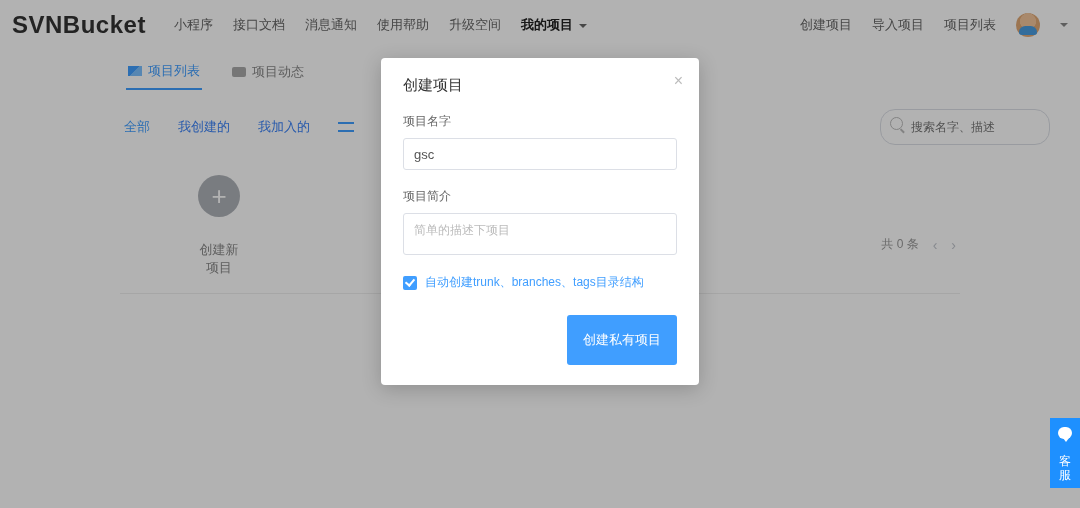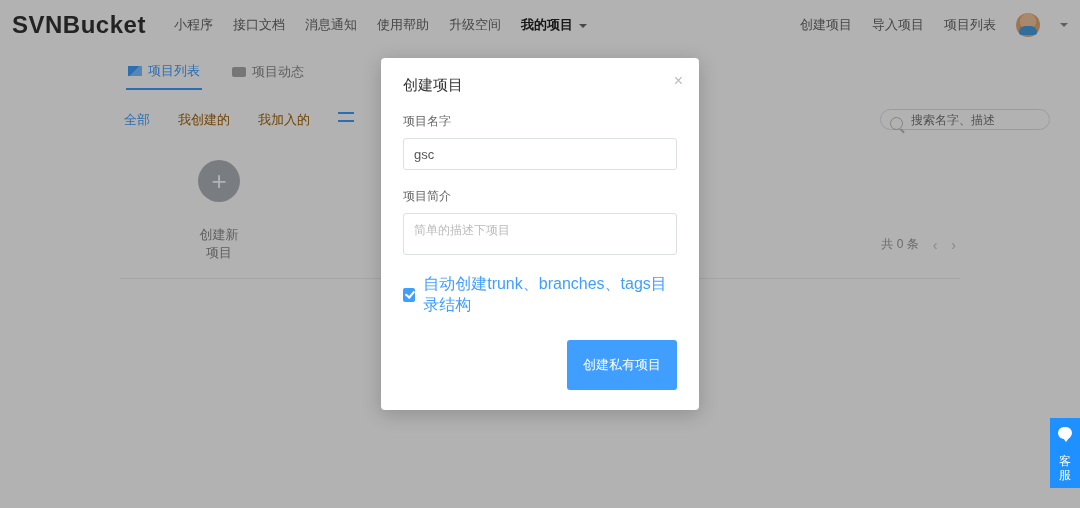--- a/index.html
+++ b/index.html
@@ -15,48 +15,48 @@
   .avatar::after { content:""; position:absolute; bottom:2px; left:3px; right:3px; height:9px; border-radius:9px 9px 4px 4px; background:#4a9de0; }
   .caret2 { display:inline-block; border-top:4px solid #888; border-left:4px solid transparent; border-right:4px solid transparent; }
   .page { padding: 0 120px; }
   .tabs { display: flex; gap: 28px; border-bottom: 1px solid transparent; margin-top: 4px; padding-left: 6px; }
   .tab { display: flex; align-items: center; gap: 6px; padding: 8px 2px; font-size: 13px; color: #888; cursor: pointer; }
   .tab.active { color: #409eff; border-bottom: 2px solid #409eff; }
   .tab .tab-ico { width: 14px; height: 10px; display: inline-block; }
   .ico-cube { background: linear-gradient(135deg,#409eff 50%,#7cc0ff 50%); }
   .ico-card { background: #aaa; border-radius:2px; }
   .filters-row { display: flex; align-items: center; margin-top: 18px; }
-  .filters { display: flex; gap: 28px; padding-left: 4px; }
-  .filter { color: #a16207; font-size: 13px; cursor: pointer; }
+  .filters { display: flex; gap: 28px; align-items: center; padding-left: 4px; }
+  .filter { color: #3b82f6; font-size: 13px; cursor: pointer; }
   .filter.active { color: #409eff; }
   .swap-ico { width: 16px; height: 12px; display: inline-block; position: relative; }
   .swap-ico::before, .swap-ico::after { content:""; position:absolute; left:0; right:0; height:2px; background:#409eff; }
   .swap-ico::before { top:1px; } .swap-ico::after { bottom:1px; }
   .search-wrap { margin-left:auto; position: relative; width: 170px; margin-right: -90px; }
-  .search-wrap input { width: 100%; height: 21px; border: 1px solid #dcdfe6; border-radius: 15px; padding: 0 12px 0 30px; font-size: 12px; color: #666; outline: none; }
+  .search-wrap input { width: 100%; height: 36px; border: 1px solid #dcdfe6; border-radius: 15px; padding: 0 12px 0 30px; font-size: 12px; color: #666; outline: none; }
   .search-wrap .sico { position:absolute; left:10px; top:8px; width:13px; height:13px; border:1.5px solid #bbb; border-radius:50%; }
   .search-wrap .sico::after { content:""; position:absolute; width:5px; height:1.5px; background:#bbb; bottom:-2px; right:-3px; transform:rotate(45deg); }
   .create-area { margin-top: 30px; padding-left: 78px; text-align:center; width:120px; }
   .plus-circle { width: 42px; height:42px; border-radius:50%; background:#aeb2b8; color:#fff; font-size:26px; line-height:42px; margin:0 auto; cursor:pointer; }
   .create-label { margin-top:24px; color:#888; font-size:13px; }
   .divider { border-top:1px solid #eee; margin:16px 0 0 0; }
   .pager { position:absolute; right: 124px; top: 236px; display:flex; align-items:center; gap:14px; color:#999; font-size:12px; }
   .pager .chev { color:#c0c4cc; font-size:14px; cursor:pointer; }
   .overlay { position:absolute; inset:0; background:rgba(0,0,0,0.30); display:flex; align-items:flex-start; justify-content:center; }
   .modal { width: 318px; background:#fff; border-radius:4px; margin-top:58px; box-shadow:0 4px 20px rgba(0,0,0,0.2); padding:18px 22px 20px; position:relative; }
   .modal-title { font-size:15px; color:#333; margin-bottom:18px; }
   .modal-close { position:absolute; top:14px; right:16px; color:#bbb; font-size:16px; cursor:pointer; }
   .form-label { font-size:12px; color:#666; margin-bottom:8px; margin-top:6px; }
   .text-input { width:100%; height:32px; border:1px solid #dcdfe6; border-radius:3px; padding:0 10px; font-size:13px; color:#555; outline:none; }
   .textarea { width:100%; height:42px; border:1px solid #dcdfe6; border-radius:3px; padding:8px 10px; font-size:12px; color:#555; outline:none; resize:none; }
   .textarea::placeholder { color:#bbb; }
   .check-row { display:flex; align-items:center; gap:8px; margin-top:16px; }
   .check { width:14px; height:14px; background:#409eff; border-radius:2px; position:relative; cursor:pointer; }
   .check::after { content:""; position:absolute; left:4px; top:1px; width:4px; height:7px; border:solid #fff; border-width:0 2px 2px 0; transform:rotate(40deg); }
-  .check-label { color:#409eff; font-size:16px; }
+  .check-label { color:#409eff; font-size:12px; }
   .modal-footer { text-align:right; margin-top:24px; }
   .primary-btn { background:#409eff; color:#fff; border:none; border-radius:3px; padding:16px 16px; font-size:13px; cursor:pointer; }
   .side-widget { position:absolute; right:0; bottom:20px; width:30px; }
   .side-chat { width:30px; height:30px; background:#1e90ff; display:flex; align-items:center; justify-content:center; }
   .side-chat .bubble { width:14px; height:12px; background:#fff; border-radius:7px; position:relative; }
   .side-chat .bubble::after { content:""; position:absolute; bottom:-3px; right:3px; border-top:4px solid #fff; border-left:3px solid transparent; border-right:3px solid transparent; }
   .side-label { background:#1e90ff; color:#fff; font-size:12px; text-align:center; padding:6px 0; line-height:14px; }
 </style>
 </head>
 <body>

